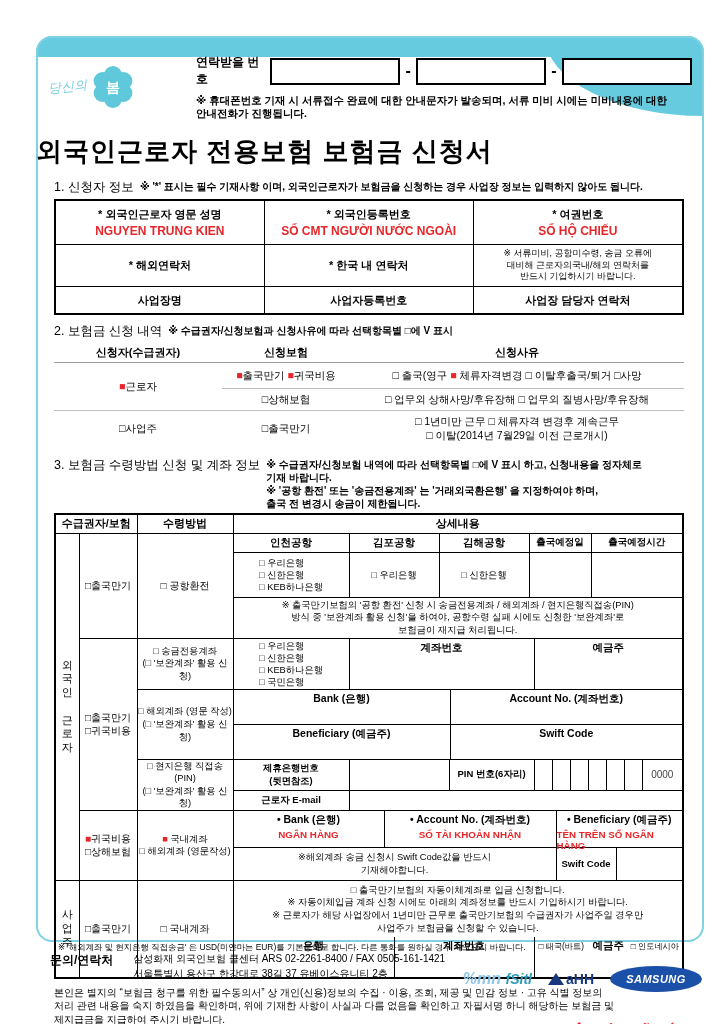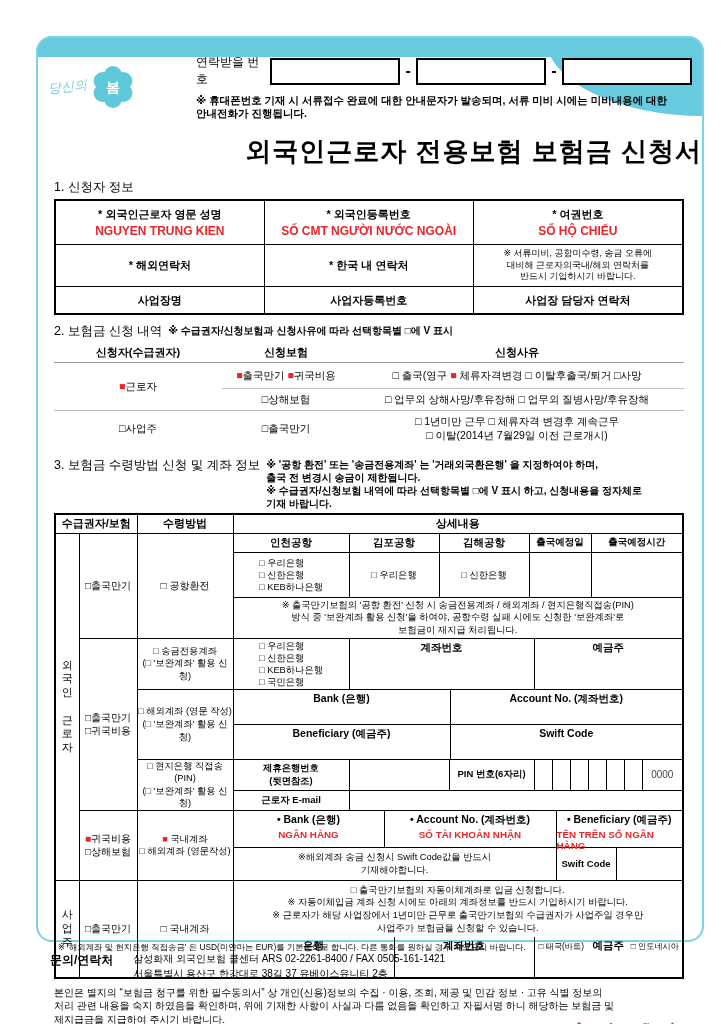--- a/index.html
+++ b/index.html
@@ -15,26 +15,26 @@
   .blob{position:absolute;left:545px;top:36px;width:159px;height:80px;background:#66cbdf;
         border-radius:0 16px 0 0;border-bottom-left-radius:100% 100%;z-index:0}
   .content{position:absolute;left:36px;top:38px;width:666px;z-index:2}
 
   
   .topbar{display:flex;padding:16px 10px 0 12px}
   .logo{width:148px;display:flex;align-items:center;gap:2px}
   .logo .script{color:#7fd0e0;font-style:italic;font-size:13px;transform:rotate(-6deg)}
   .contact{flex:1}
   .contact-row{display:flex;align-items:center;gap:5px}
-  .contact-row .lbl{font-weight:400;font-size:12px;margin-right:0}
+  .contact-row .lbl{font-weight:700;font-size:12px;margin-right:0}
   .cbox{width:138px;height:23px;border:2px solid #000;background:#fff}
   .dash{font-weight:700}
   .contact-note{font-size:10.5px;font-weight:700;margin-top:6px;line-height:1.25}
 
-  .title{text-align:right;font-size:26px;font-weight:800;letter-spacing:1px;margin:14px 0 10px}
+  .title{text-align:left;font-size:26px;font-weight:800;letter-spacing:1px;margin:14px 0 10px}
 
   .sec{margin:0 18px}
   .sec-h{display:flex;align-items:flex-start;margin:8px 0 3px}
   .sec-title{font-weight:400;font-size:12.5px;white-space:nowrap;margin-right:6px}
   .sec-note{font-weight:700;font-size:10px;line-height:1.3;padding-top:1px}
 
   
   .t1{width:100%;border-collapse:collapse;table-layout:fixed;border:2px solid #000}
   .t1 td{border:1.5px solid #000;text-align:center;vertical-align:middle;padding:2px}
   .t1 .lab{font-weight:700;font-size:11px}
@@ -132,20 +132,21 @@
       <div class="contact-note pre">※ 휴대폰번호 기재 시 서류접수 완료에 대한 안내문자가 발송되며, 서류 미비 시에는 미비내용에 대한
 안내전화가 진행됩니다.</div>
     </div>
   </div>
 
   <div class="title">외국인근로자 전용보험 보험금 신청서</div>
 
   <div class="sec">
     <div class="sec-h">
       <span class="sec-title">1. 신청자 정보</span>
+      <span class="sec-note">※ '*' 표시는 필수 기재사항 이며, 외국인근로자가 보험금을 신청하는 경우 사업장 정보는 입력하지 않아도 됩니다.</span>
     </div>
     <table class="t1">
       <colgroup>
           <col style="width:33.3%">
           <col style="width:33.3%">
           <col>
         </colgroup>
       <tbody>
       <tr class="r1">
         <td>
@@ -222,24 +223,24 @@
 □ 이탈(2014년 7월29일 이전 근로개시)</td>
       </tr>
       </tbody>
     </table>
   </div>
 
   <div class="sec">
     <div class="sec-h" style="margin-top:10px">
       <span class="sec-title">3. 보험금 수령방법 신청 및 계좌 정보</span>
       <span class="sec-note">
+        <span class="pre" style="display:block">※ 수급권자/신청보험 내역에 따라 선택항목별 □에 V 표시 하고, 신청내용을 정자체로
+기재 바랍니다.</span>
         <span class="pre" style="display:block">※ '공항 환전' 또는 '송금전용계좌' 는 '거래외국환은행' 을 지정하여야 하며,
 출국 전 변경시 송금이 제한됩니다.</span>
-        <span class="pre" style="display:block">※ 수급권자/신청보험 내역에 따라 선택항목별 □에 V 표시 하고, 신청내용을 정자체로
-기재 바랍니다.</span>
       </span>
     </div>
 
     <div class="t3wrap">
       <table class="t3">
         <colgroup>
             <col style="width:24px">
             <col style="width:58px">
             <col style="width:96px">
             <col>
@@ -443,13 +444,21 @@
 </div>
 
 <div class="footer">
   <div class="fleft">
     <span class="flabel">문의/연락처</span>
     <div class="flines">
       <div>삼성화재 외국인보험 콜센터 ARS 02-2261-8400 / FAX 0505-161-1421</div>
       <div>서울특별시 용산구 한강대로 38길 37 유베이스유니티 2층</div>
     </div>
   </div>
+  <div class="flogos">
+    <span class="lg1"><i>%mn</i> <b>fSitl</b></span>
+    <span class="lg2">
+        <span class="tri"></span>
+        <span>aHH</span>
+      </span>
+    <span class="lg3">SAMSUNG</span>
+  </div>
 </div>
 
 </body></html>

